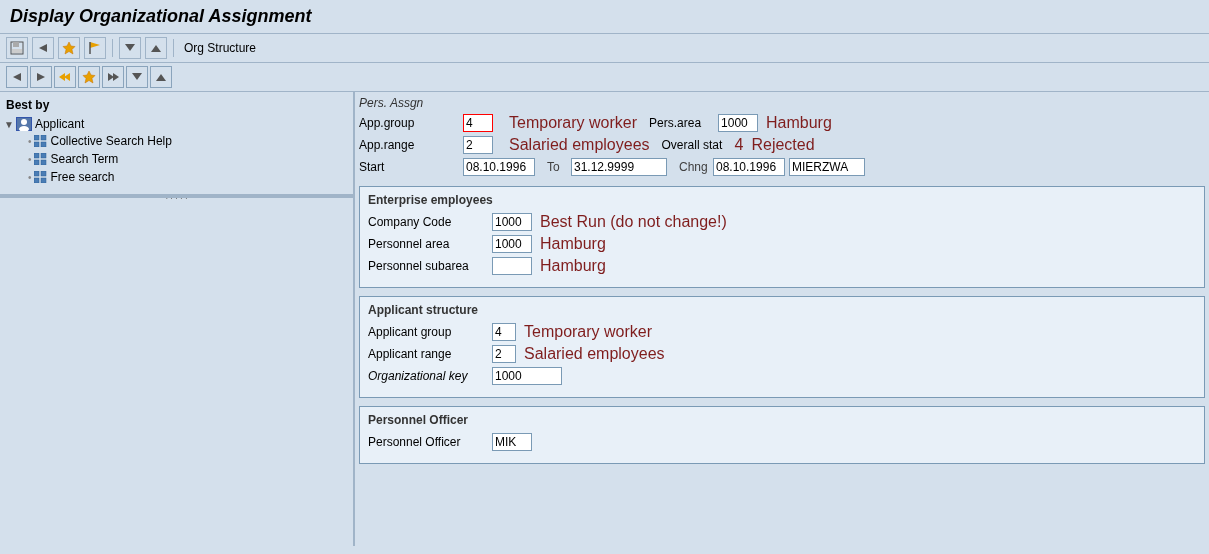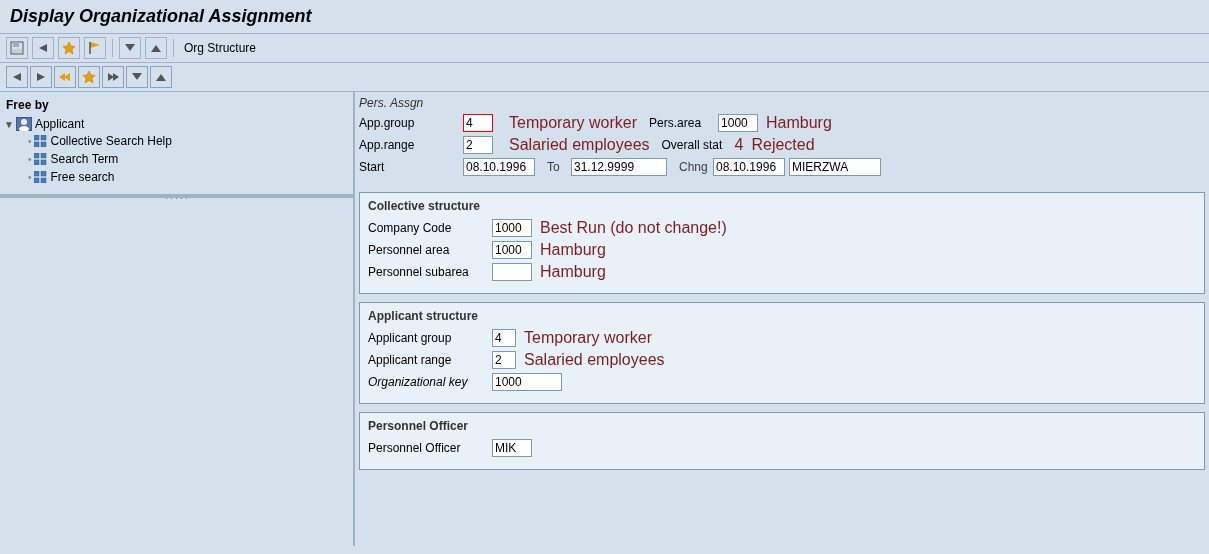--- a/index.html
+++ b/index.html
@@ -187,21 +187,21 @@
     .field-input.highlighted {
       border: 1px solid red;
     }
     .field-value {
       font-size: 16px;
       color: #7f1d1d;
       margin-left: 4px;
     }
 
     .pers-assgn-section {
-      margin-bottom: 16px;
+      margin-bottom: 10px;
     }
     .pers-assgn-title {
       font-size: 12px;
       font-style: italic;
       color: #333;
       margin-bottom: 4px;
     }
 
     .nav-btn {
       width: 22px;
@@ -297,21 +297,21 @@
   <button class="nav-btn">
     <svg width="14" height="14" viewBox="0 0 14 14">
         <polygon points="2,11 12,11 7,4" fill="#555"></polygon>
       </svg>
   </button>
 </div>
 
 <div class="main-layout">
 
   <div class="left-panel">
-    <div class="find-by-label">Free by</div>
+    <div class="find-by-label">Best by</div>
 
     <div class="tree-item">
       <span style="font-size:10px; margin-right:2px; color:#555;">▼</span>
       <span class="tree-icon tree-icon-person" style="width:16px;height:14px;background:#5577aa;border:1px solid #3355aa;display:inline-block;margin-right:3px;">
         <svg width="14" height="13" viewBox="0 0 14 13">
           <circle cx="7" cy="4" r="3" fill="#fff"></circle>
           <ellipse cx="7" cy="11" rx="5" ry="3" fill="#fff"></ellipse>
         </svg>
       </span>
       <span class="tree-label">Applicant</span>
@@ -385,26 +385,26 @@
         <span class="field-value" style="margin-left:4px;">Rejected</span>
       </div>
 
       <div class="field-row">
         <span class="field-label">Start</span>
         <input class="field-input" style="width: 72px;" value="08.10.1996" readonly="">
         <span class="field-label-sm" style="margin-left:8px; min-width:20px;">To</span>
         <input class="field-input" style="width: 96px;" value="31.12.9999" readonly="">
         <span class="field-label-sm" style="margin-left:8px; min-width:30px;">Chng</span>
         <input class="field-input" style="width: 72px;" value="08.10.1996" readonly="">
-        <input class="field-input" style="width: 92px;" value="MIERZWA" readonly="">
+        <input class="field-input" style="width: 76px;" value="MIERZWA" readonly="">
       </div>
     </div>
 
     <div class="section-box">
-      <div class="section-title">Collective structure</div>
+      <div class="section-title">Enterprise employees</div>
 
       <div class="field-row">
         <span class="field-label" style="min-width:120px;">Company Code</span>
         <input class="field-input" style="width: 40px;" value="1000" readonly="">
         <span class="field-value">Best Run (do not change!)</span>
       </div>
       <div class="field-row">
         <span class="field-label" style="min-width:120px;">Personnel area</span>
         <input class="field-input" style="width: 40px;" value="1000" readonly="">
         <span class="field-value">Hamburg</span>

